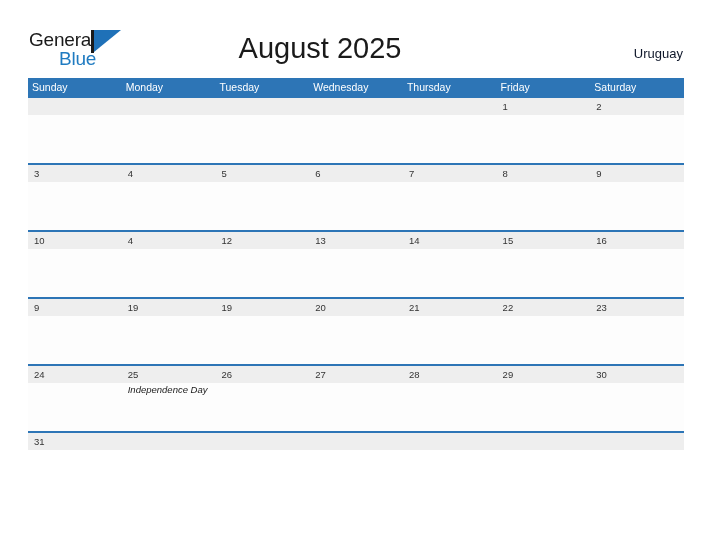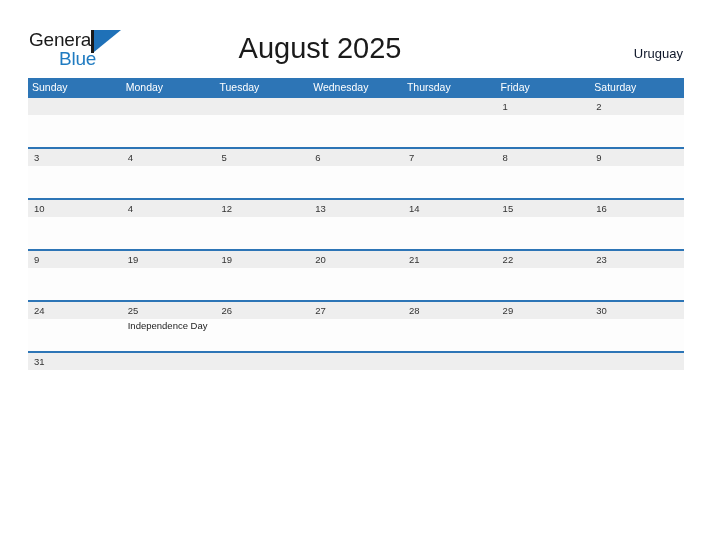--- a/index.html
+++ b/index.html
@@ -149,22 +149,23 @@
     padding-left: 6px;
     box-sizing: border-box;
     font-family: "Liberation Sans", sans-serif;
     overflow: hidden;
     white-space: nowrap;
   }
 
   .week-body {
     display: flex;
     width: 656px;
-    height: 32px;
+    height: 48px;
     background: #fdfdfd;
+    font-style: italic;
   }
   .body-cell {
     flex: 1 1 0;
     padding: 1px 4px 0 6px;
     box-sizing: border-box;
     overflow: hidden;
   }
   .event {
     font-size: 9.5px;
     line-height: 12px;

